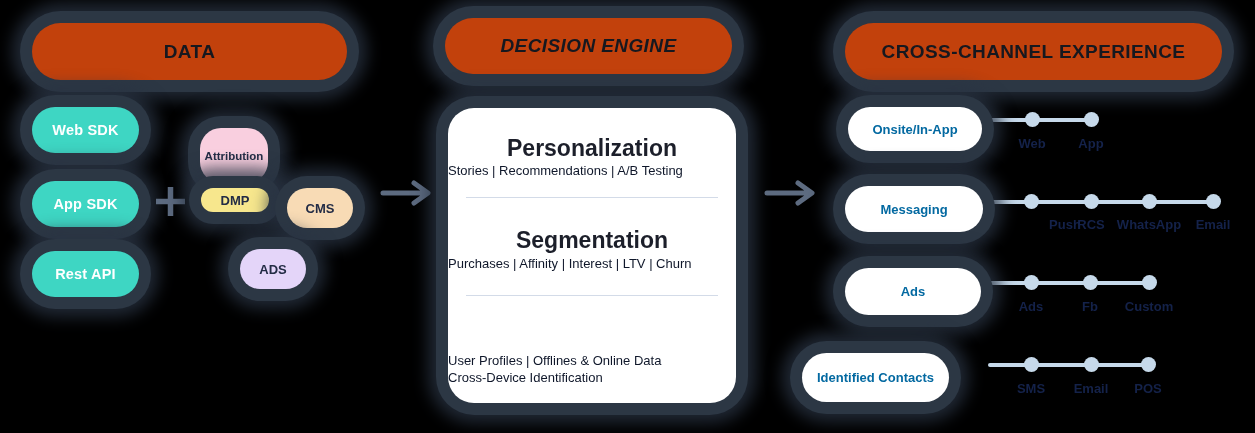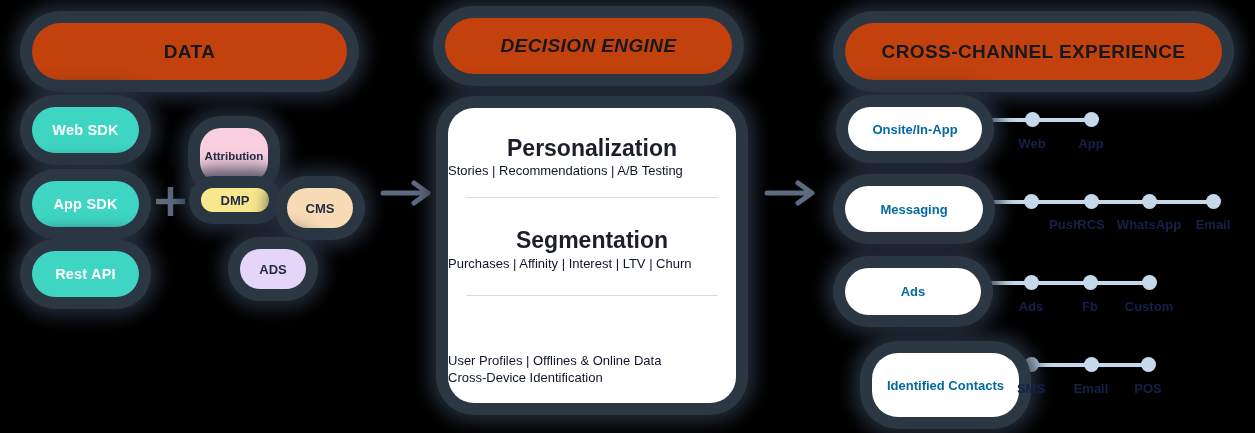--- a/index.html
+++ b/index.html
@@ -136,20 +136,20 @@
     <span>Ads</span>
   </div>
   <div class="clabel" style="left:1031px;top:299px;">Ads</div>
   <div class="clabel" style="left:1090px;top:299px;">Fb</div>
   <div class="clabel" style="left:1149px;top:299px;">Custom</div>
 
   <div class="track" style="left:988px;top:363px;width:162px;"></div>
   <div class="dot" style="left:1031px;top:357px;"></div>
   <div class="dot" style="left:1091px;top:357px;"></div>
   <div class="dot" style="left:1148px;top:357px;"></div>
-  <div class="pill chanp halo" style="left:872px;top:353px;width:147px;height:64px;">
+  <div class="pill chanp halo" style="left:802px;top:353px;width:147px;height:49px;">
     <span>Identified Contacts</span>
   </div>
   <div class="clabel" style="left:1031px;top:381px;">SMS</div>
   <div class="clabel" style="left:1091px;top:381px;">Email</div>
   <div class="clabel" style="left:1148px;top:381px;">POS</div>
 
 </div>
 
 </body></html>

